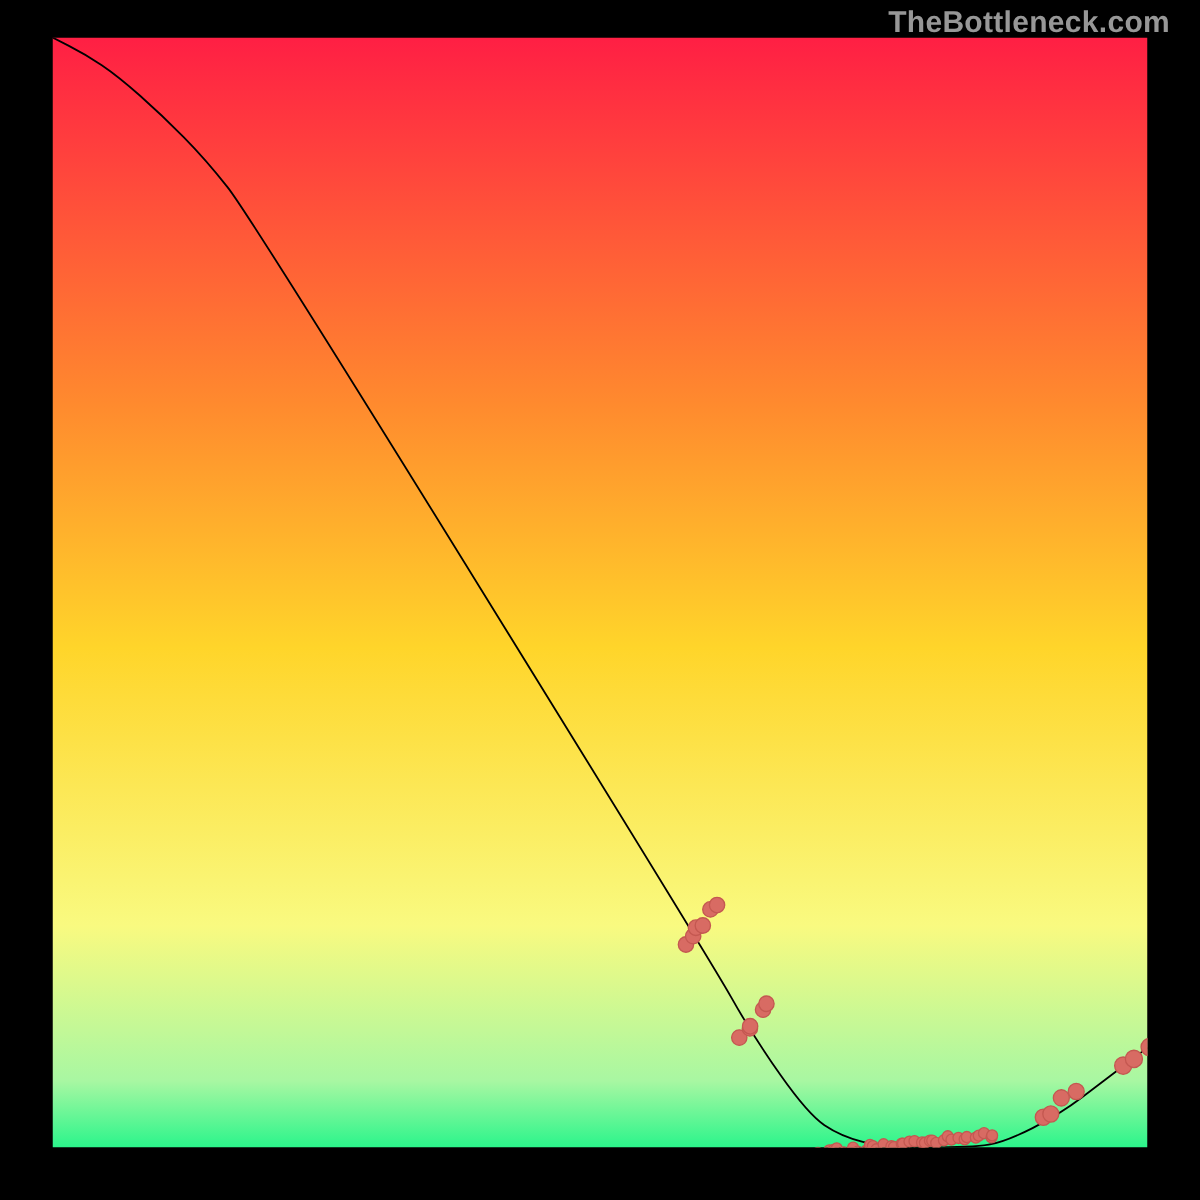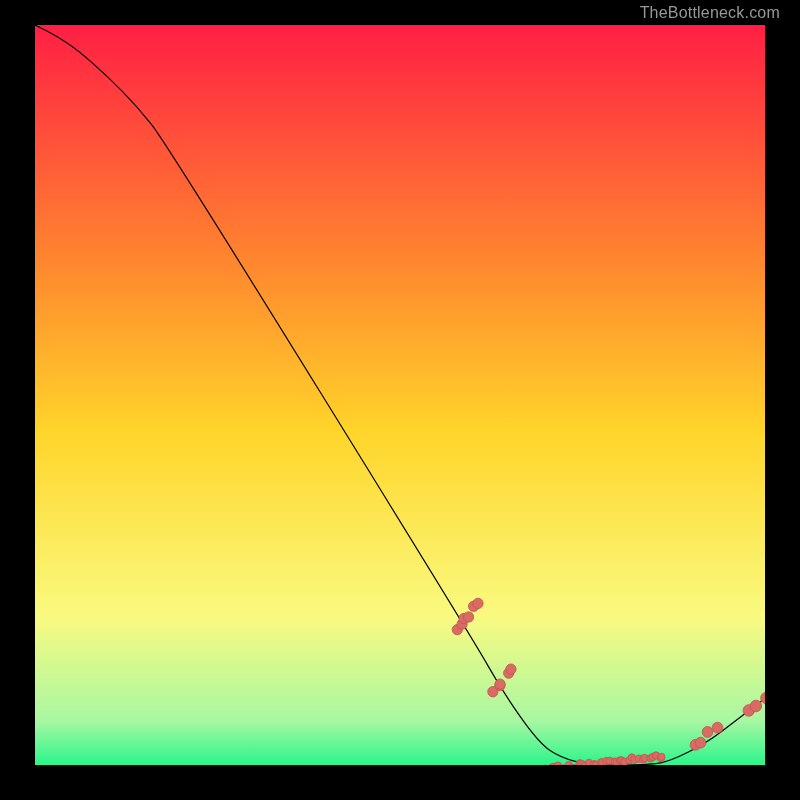--- a/index.html
+++ b/index.html
@@ -26,22 +26,22 @@
   .plot svg {
     width: 100%;
     height: 100%;
     display: block;
   }
   .watermark {
     position: absolute;
     top: 4px;
     right: 20px;
     font-family: Arial, Helvetica, sans-serif;
-    font-size: 16px;
-    font-weight: 400;
+    font-size: 20px;
+    font-weight: 700;
     color: #979797;
     letter-spacing: 0.2px;
   }
 </style>
 </head>
 <body>
 
 <div class="stage">
 
   <div class="watermark">TheBottleneck.com</div>

